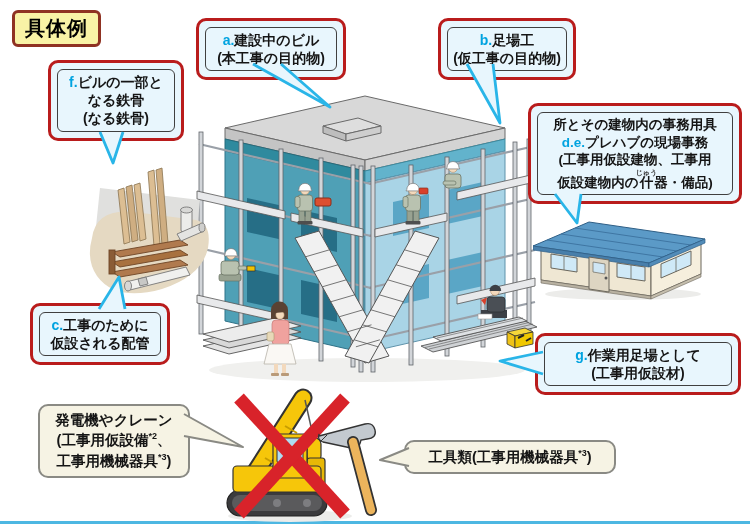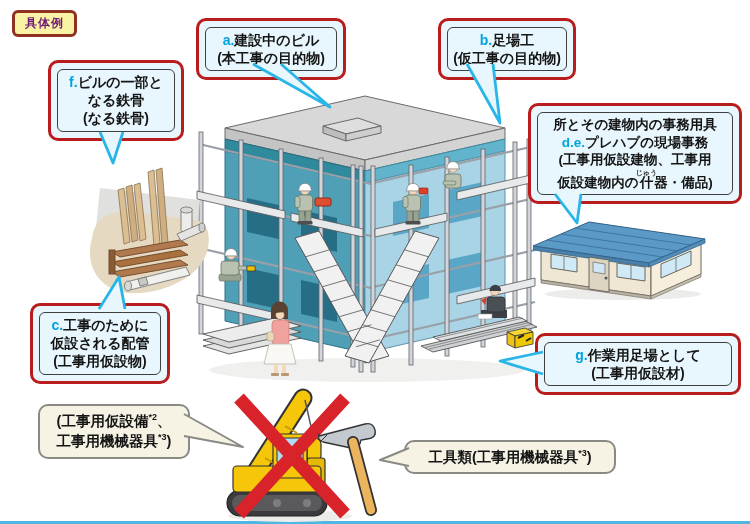--- a/index.html
+++ b/index.html
@@ -4,21 +4,21 @@
 <style>
   html,body { margin:0; padding:0; background:#fff; }
   .canvas {
     position:relative; width:750px; height:524px; background:#ffffff;
     font-family:"Liberation Sans","DejaVu Sans",sans-serif; overflow:hidden;
     color:#111;
   }
   .badge {
     position:absolute; left:12px; top:10px; z-index:12;
     background:#f9f3a6; border:3px solid #8f3222; border-radius:6px;
-    color:#701a75; font-weight:bold; font-size:12px; padding:2px 10px; letter-spacing:1px;
+    color:#000000; font-weight:bold; font-size:20px; padding:2px 10px; letter-spacing:1px;
   }
   .bubble-blue {
     position:absolute; z-index:10;
     background:#e8f6fd; border:3px solid #b91c1c; border-radius:10px; padding:6px;
     box-sizing:border-box;
   }
   .bubble-blue .inner {
     border:1.3px solid #3f3f3f; border-radius:6px; padding:3px 5px;
     text-align:center; font-weight:bold; font-size:14px; line-height:1.3; color:#151515;
     white-space:nowrap;
@@ -313,32 +313,32 @@
       <div><span class="blt">d.e.</span><span>プレハブの現場事務</span></div>
       <div>(工事用仮設建物、工事用</div>
       <div><span>仮設建物内の</span><ruby><span>什</span><rt>じゅう</rt></ruby><span>器・備品)</span></div>
     </div>
   </div>
 
   <div class="bubble-blue" style="left:30px;top:303px;width:140px;">
     <div class="inner">
       <div><span class="blt">c.</span><span>工事のために</span></div>
       <div>仮設される配管</div>
-      <div>(工事用仮設物)</div>
     </div>
   </div>
 
   <div class="bubble-blue" style="left:535px;top:333px;width:206px;">
     <div class="inner">
       <div><span class="blt">g.</span><span>作業用足場として</span></div>
       <div>(工事用仮設材)</div>
     </div>
   </div>
 
   <div class="bubble-cream" style="left:38px;top:404px;width:152px;">
+    <div>発電機やクレーン</div>
     <div><span>(工事用仮設備</span><sup class="ref">*2</sup><span>、</span></div>
     <div><span>工事用機械器具</span><sup class="ref">*3</sup><span>)</span></div>
   </div>
 
   <div class="bubble-cream" style="left:404px;top:440px;width:212px;">
     <div><span>工具類(工事用機械器具</span><sup class="ref">*3</sup><span>)</span></div>
   </div>
 
   <svg class="tails" width="750" height="524" viewBox="0 0 750 524">
     <g fill="#e8f6fd" stroke="#29b5e8" stroke-width="2.8" stroke-linejoin="round">

